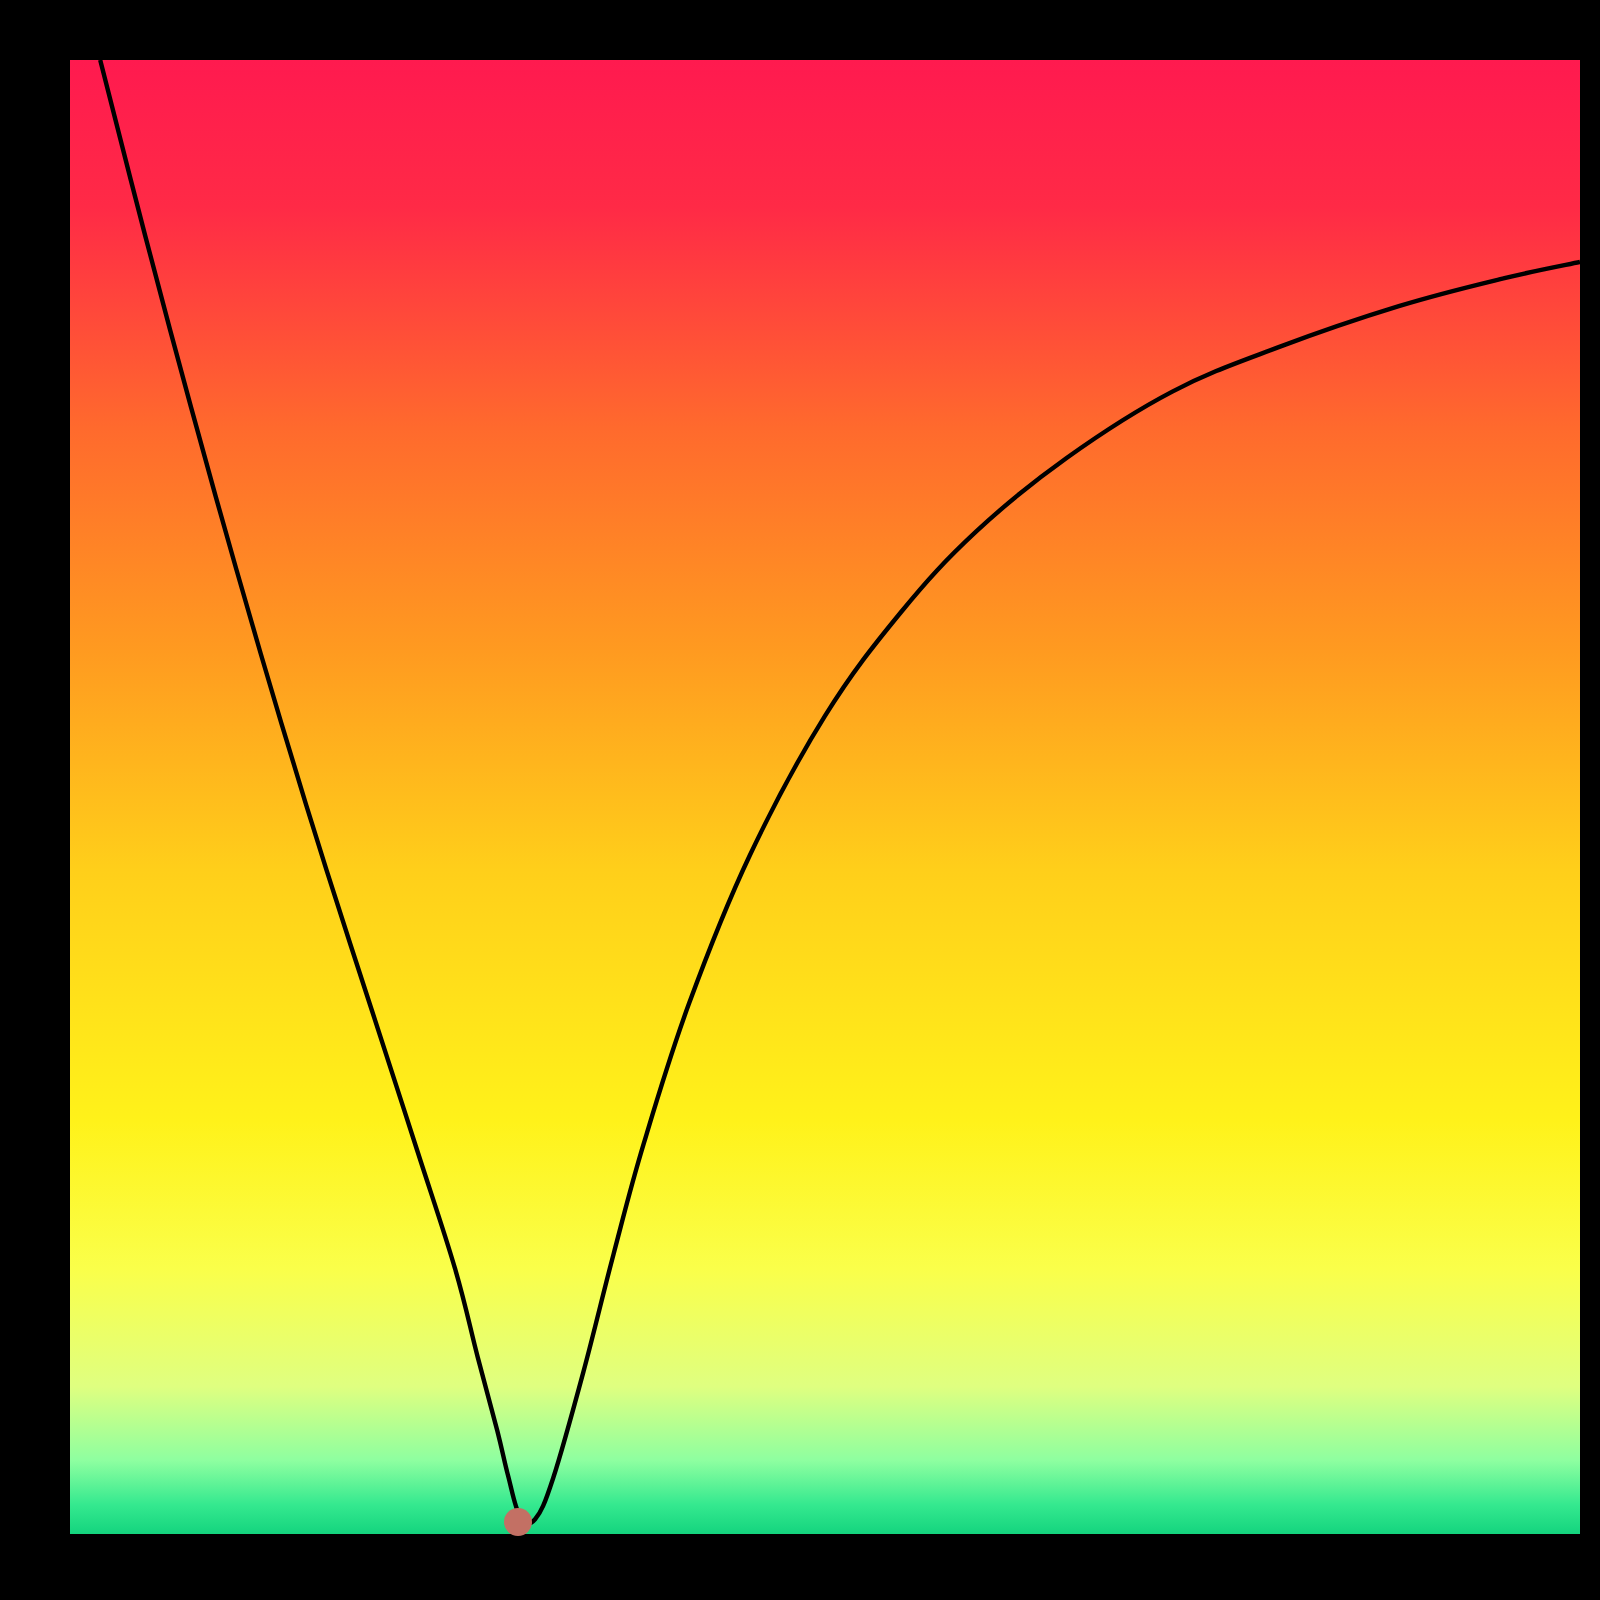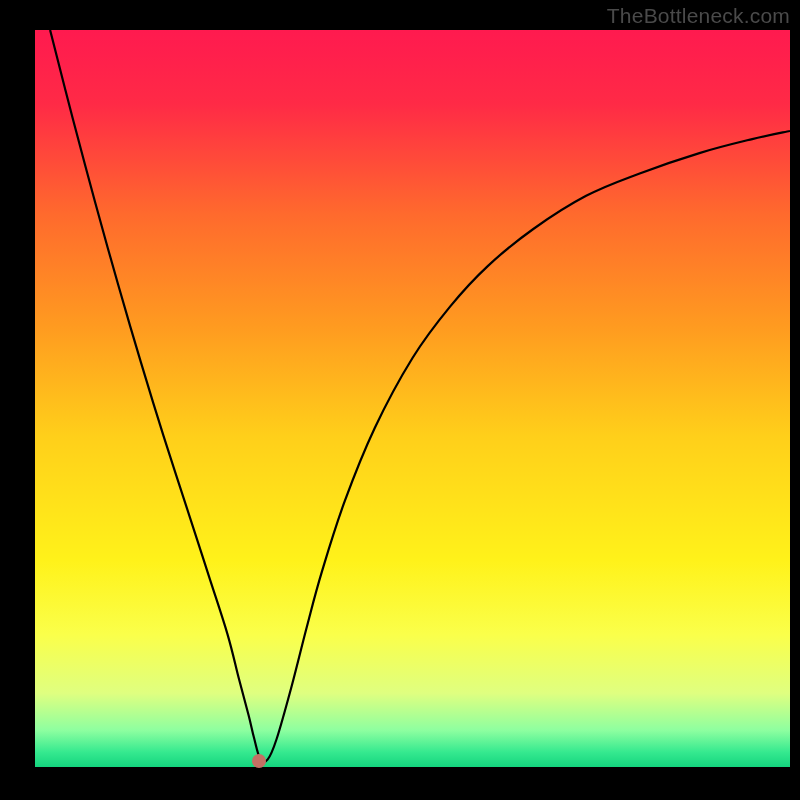--- a/index.html
+++ b/index.html
@@ -58,21 +58,20 @@
     background: #c37064;
     transform: translate(-50%, -50%);
     z-index: 5;
   }
 </style>
 </head>
 <body>
 
 <div class="container">
 
-  <div class="watermark">TheBottleneck.com</div>
 
   <div class="plot-frame">
 
     <svg class="plot-area" viewBox="0 0 755 737" preserveAspectRatio="none">
       <defs>
         <linearGradient id="bgGrad" x1="0" y1="0" x2="0" y2="1">
             <stop offset="0%" stop-color="#ff1a4f"></stop>
             <stop offset="10%" stop-color="#ff2a46"></stop>
             <stop offset="25%" stop-color="#ff6a2d"></stop>
             <stop offset="40%" stop-color="#ff9a20"></stop>

